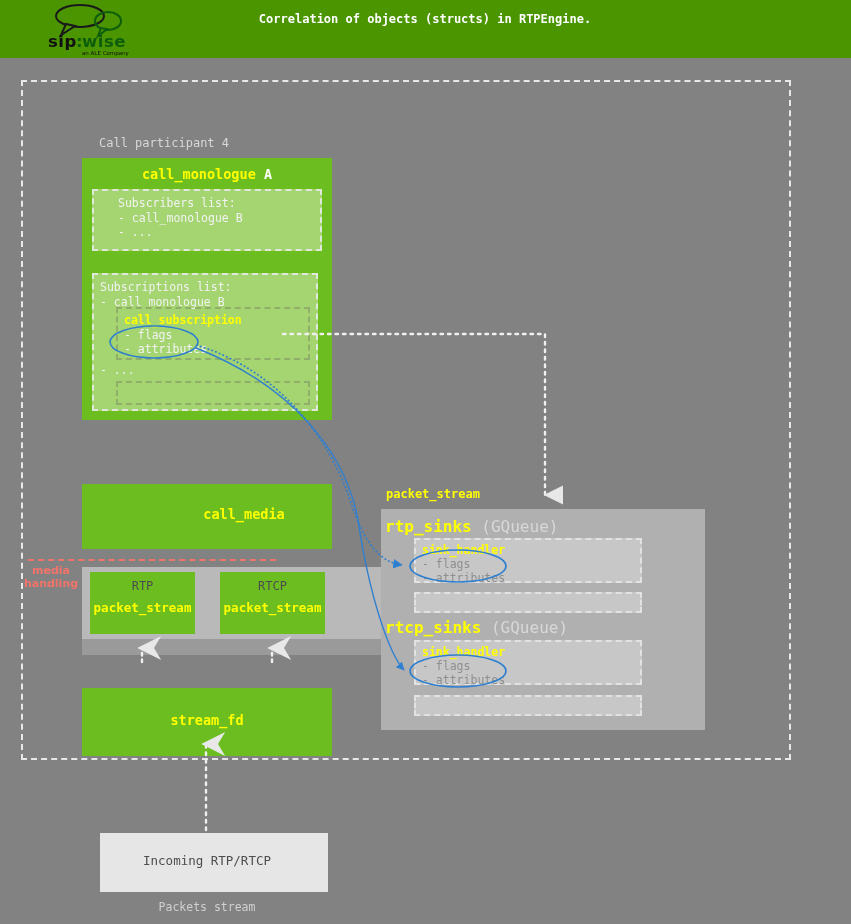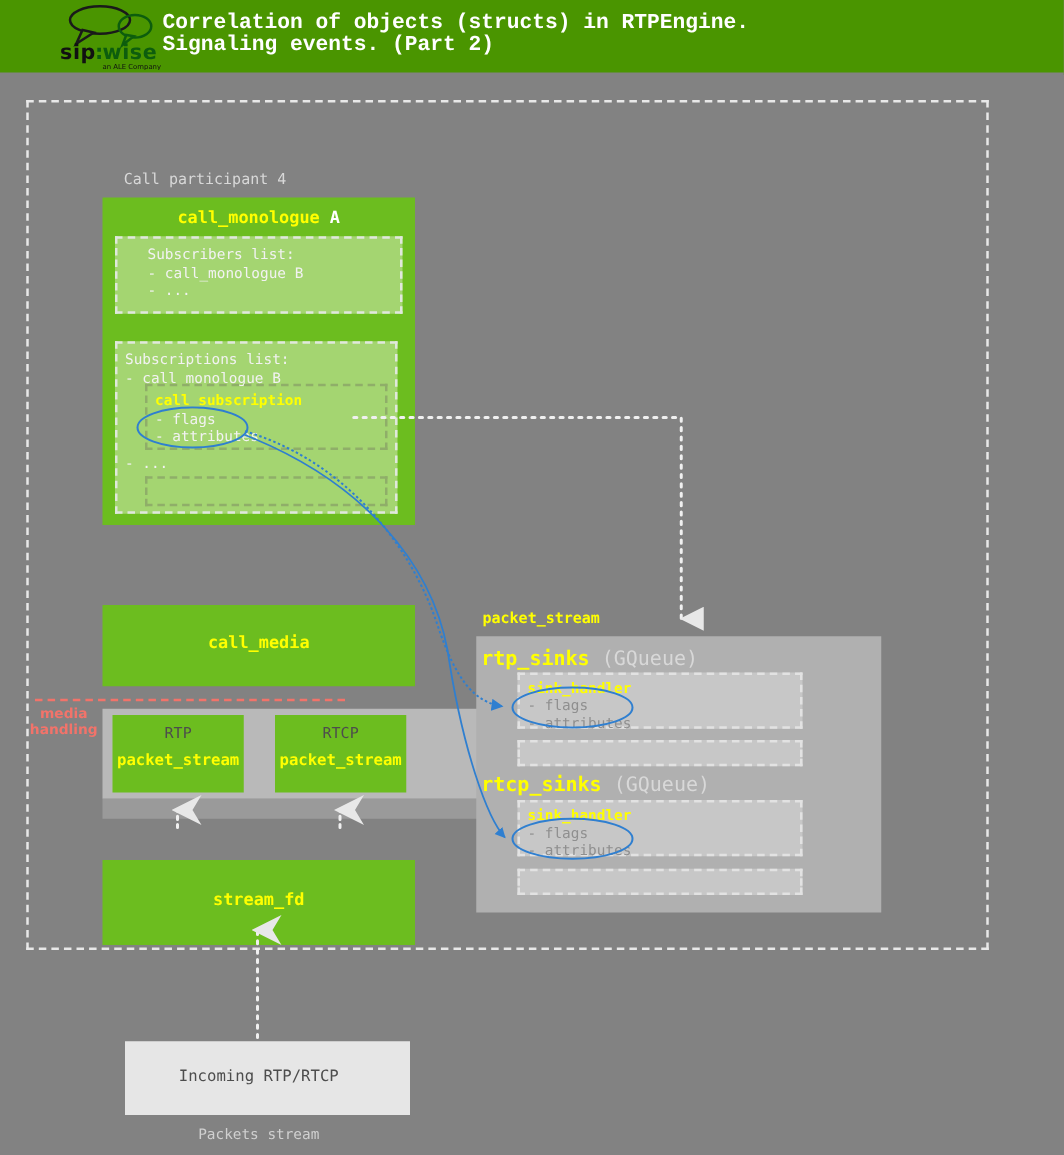--- a/index.html
+++ b/index.html
@@ -17,24 +17,23 @@
     background:#4a9500;
     border-bottom:2px solid #828282;
     box-sizing:border-box;
   }
   .logo{
     position:absolute;left:44px;top:2px;width:92px;height:54px;text-align:right;
   }
   .logo svg{display:block;}
   .header-title{
     position:absolute;left:130px;top:10px;width:590px;
-    text-align:left;color:#ffffff;
-    font-size:17px;line-height:18px;font-weight:bold;
+    text-align:center;color:#ffffff;
+    font-size:12px;line-height:18px;font-weight:bold;
     letter-spacing:0px;
-    font-family:Liberation Mono, monospace;
   }
   .header-title span{display:block;white-space:pre;}
 
   
   .outer-dash{
     position:absolute;left:21px;top:80px;width:770px;height:680px;
     border:2px dashed #e8e8e8;
     box-sizing:border-box;
   }
 
@@ -69,21 +68,21 @@
   .sub-dash{
     position:absolute;border:2px dashed #8fae69;box-sizing:border-box;
     background:transparent;
   }
   #call-subscription-box{left:22px;top:32px;width:194px;height:53px;padding:4px 6px;}
   #call-subscription-box .csub{color:#ffff00;font-weight:bold;font-size:11.5px;display:block;white-space:pre;}
   #call-subscription-box .ln{color:#f2f2f2;font-size:11.5px;line-height:14.5px;display:block;white-space:pre;}
   #empty-sub-dash{left:22px;top:106px;width:194px;height:24px;}
 
   #call-media{left:82px;top:484px;width:250px;height:65px;}
-  #call-media .hdr{position:absolute;left:0;top:22px;width:250px;}
+  #call-media .hdr{position:absolute;left:0;top:22px;width:250px;padding-left:37px;}
 
   #stream-fd{left:82px;top:663px;width:250px;height:68px;margin-top:25px;}
   #stream-fd .hdr{position:absolute;left:0;top:24px;width:250px;}
 
   
   .band{position:absolute;background:#b9b9b9;}
   #band-media{left:82px;top:567px;width:470px;height:72px;}
   #band-lower{left:82px;top:639px;width:470px;height:16px;background:#9a9a9a;}
 
   #rtp-box{left:90px;top:572px;width:105px;height:62px;}
@@ -168,21 +167,20 @@
         <path d="M57 26 L54 34 L63 27 Z" fill="#4a9500" stroke="#0d5d0d" stroke-width="2"></path>
 
         <text x="4" y="45" font-family="DejaVu Sans, sans-serif" font-size="16.5" font-weight="bold" fill="#111111" letter-spacing="0.5">sip</text>
         <text x="32" y="45" font-family="DejaVu Sans, sans-serif" font-size="16.5" font-weight="bold" fill="#0d5d0d">:</text>
         <text x="38" y="45" font-family="DejaVu Sans, sans-serif" font-size="16.5" font-weight="bold" fill="#0d5d0d" letter-spacing="0.5">wise</text>
         <text x="38" y="53" font-family="DejaVu Sans, sans-serif" font-size="5.5" fill="#111111">an ALE Company</text>
       </svg>
     </div>
     <div class="header-title">
       <span>Correlation of objects (structs) in RTPEngine.</span>
-      <span>Signaling events. (Part 2)</span>
     </div>
   </div>
 
   <div class="outer-dash"></div>
 
   <div class="participant-label">Call participant 4</div>
 
   <div class="gbox" id="monologue-a">
     <div class="hdr title-yellow"><span>call_monologue</span><span class="plain"> A</span></div>
 

